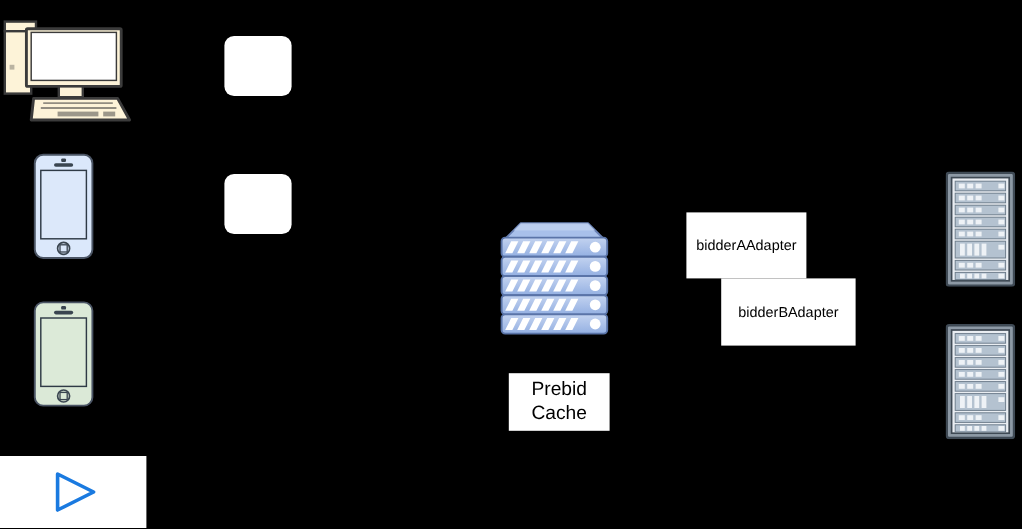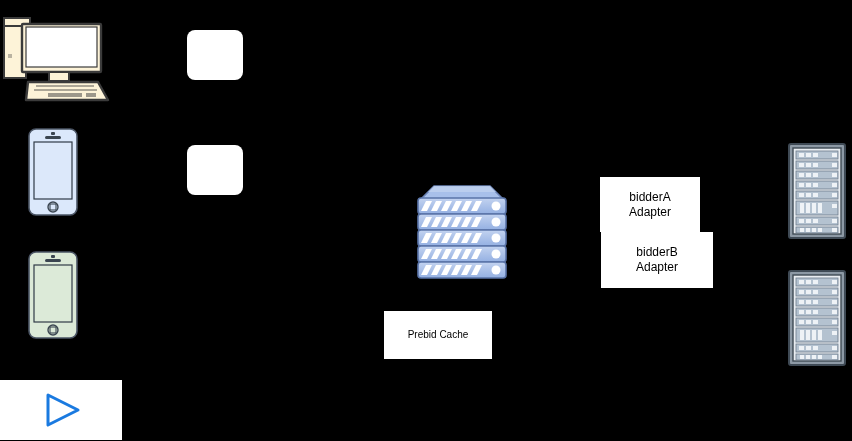--- a/index.html
+++ b/index.html
@@ -177,30 +177,30 @@
           <path d="M34 3 l6 0 l-5 10 l-6 0 z"></path>
             <path d="M44 3 l6 0 l-5 10 l-6 0 z"></path>
           <path d="M54 3 l6 0 l-5 10 l-6 0 z"></path>
             <path d="M64 3 l6 0 l-5 10 l-6 0 z"></path>
           <circle cx="84" cy="8" r="4.5"></circle>
         </g>
       </g>
     </svg>
   </div>
 
-  <div class="node label-box" style="left:384px; top:311px; width:108px; height:48px; font-size:10px;">
+  <div class="node label-box" style="left:424px; top:311px; width:84px; height:48px; font-size:16px;">
     <span class="ln">Prebid Cache</span>
   </div>
 
-  <div class="node label-box" style="left:572px; top:177px; width:100px; height:55px; font-size:12px; flex-direction:column;margin-left:28px;">
+  <div class="node label-box" style="left:572px; top:177px; width:100px; height:55px; font-size:12px; flex-direction:row;">
     <span class="ln">bidderA</span>
     <span class="ln ln-bold">Adapter</span>
   </div>
 
-  <div class="node label-box" style="left:601px; top:232px; width:112px; height:56px; font-size:12px; flex-direction:column;">
+  <div class="node label-box" style="left:601px; top:232px; width:112px; height:56px; font-size:12px; flex-direction:row;">
     <span class="ln">bidderB</span>
     <span class="ln ln-bold">Adapter</span>
   </div>
 
   <div class="node rack-wrap" style="left:788px; top:143px;">
     <svg width="58" height="96" viewBox="0 0 58 96">
       <rect x="1" y="1" width="56" height="94" rx="2" fill="#8d99a5" stroke="#3f4a55" stroke-width="2"></rect>
       <rect x="5" y="5" width="48" height="86" fill="#e9edf2" stroke="#3f4a55" stroke-width="1.4"></rect>
 
       <g>

